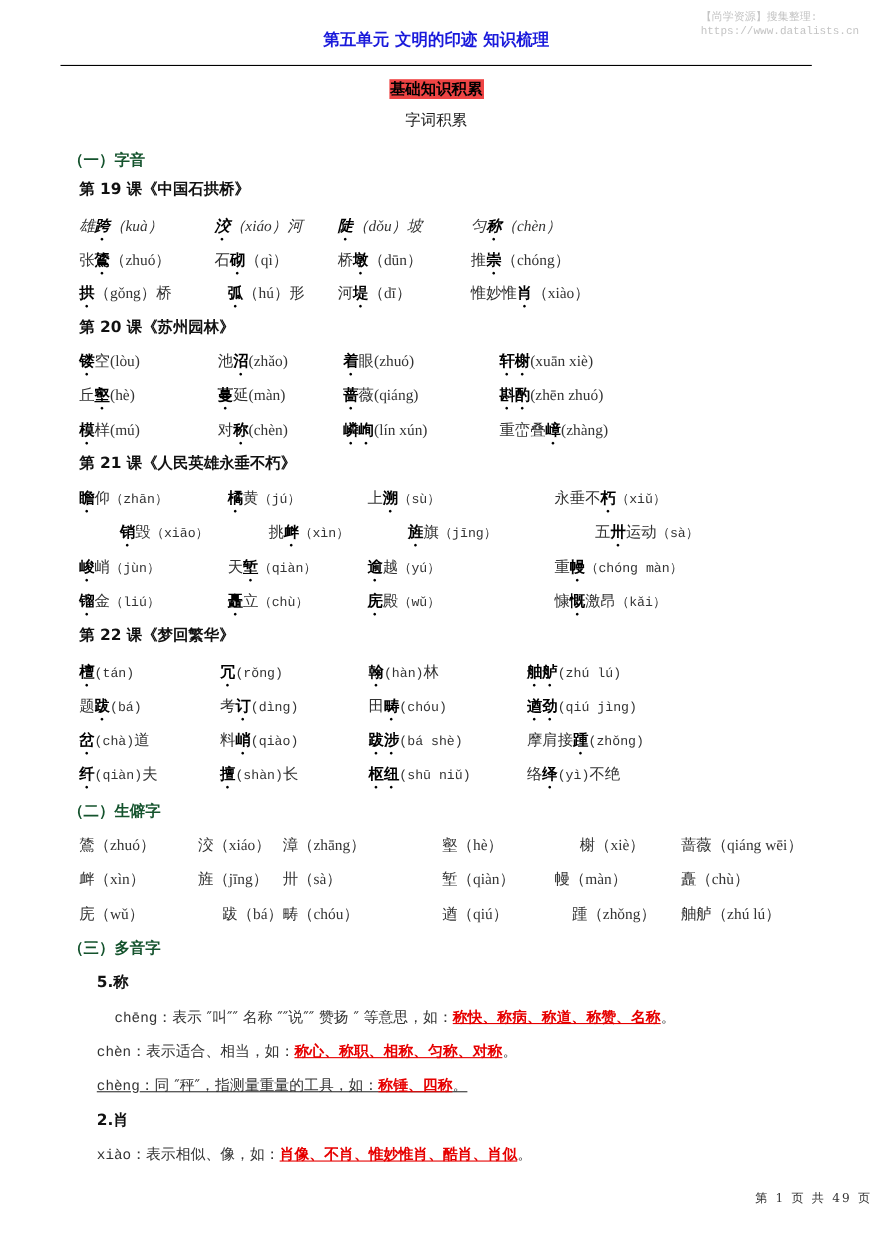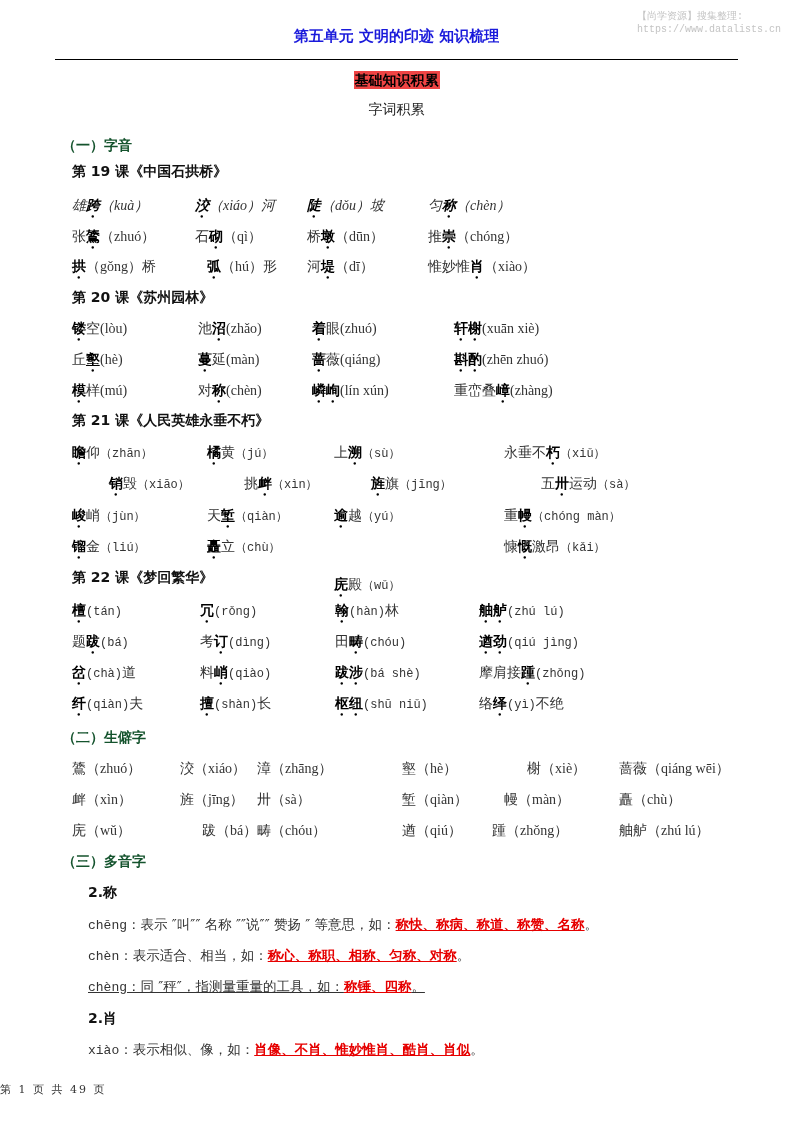--- a/index.html
+++ b/index.html
@@ -27,21 +27,21 @@
             text-emphasis: dot; text-emphasis-position: under; -webkit-text-emphasis: dot;
             -webkit-text-emphasis-position: under; }
   .py { font-family: "Liberation Serif", "DejaVu Serif", serif; }
   .mono .py { font-family: "Liberation Mono", "DejaVu Sans Mono", monospace; font-size: 12px; }
   .poly-head { position: absolute; left: 88px; font-family: "DejaVu Sans", sans-serif;
                font-weight: bold; font-size: 14px; color: #111; }
   .poly-line { position: absolute; left: 88px; font-size: 13.5px; color: #333; white-space: nowrap; }
   .poly-line .pyk { font-family: "Liberation Mono", monospace; font-size: 13px; }
   .red { color: #e60000; font-weight: bold; text-decoration: underline; text-decoration-color: #e60000;
          font-family: "DejaVu Sans", sans-serif; }
-  .footer { position: absolute; top: 1082px; left: 0; width: 793px; text-align: left;
+  .footer { position: absolute; top: 1082px; left: 0; width: 793px; text-align: right;
             font-size: 11px; color: #333; letter-spacing: 2px; }
 </style>
 </head>
 <body>
 
 <div class="watermark">
   <div>【尚学资源】搜集整理:</div>
   <div>https://www.datalists.cn</div>
 </div>
 
@@ -106,21 +106,21 @@
     </div>
     <div class="row mono" style="top: 507px;">
       <span class="cell" style="left: 0px;"><b>峻</b><span>峭</span><span class="py">（jùn）</span></span>
       <span class="cell" style="left: 135px;"><span>天</span><b>堑</b><span class="py">（qiàn）</span></span>
       <span class="cell" style="left: 262px;"><b>逾</b><span>越</span><span class="py">（yú）</span></span>
       <span class="cell" style="left: 432px;"><span>重</span><b>幔</b><span class="py">（chóng màn）</span></span>
     </div>
     <div class="row mono" style="top: 538px;">
       <span class="cell" style="left: 0px;"><b>镏</b><span>金</span><span class="py">（liú）</span></span>
       <span class="cell" style="left: 135px;"><b>矗</b><span>立</span><span class="py">（chù）</span></span>
-      <span class="cell" style="left: 262px; margin-top: 38px;"><b>庑</b><span>殿</span><span class="py">（wǔ）</span></span>
+      <span class="cell" style="left: 262px;"><b>庑</b><span>殿</span><span class="py">（wǔ）</span></span>
       <span class="cell" style="left: 432px;"><span>慷</span><b>慨</b><span>激昂</span><span class="py">（kǎi）</span></span>
     </div>
     <div class="lesson-head" style="top: 569px;">第 22 课《梦回繁华》</div>
     <div class="row mono" style="top: 602px;">
       <span class="cell" style="left: 0px;"><b>檀</b><span class="py">(tán)</span></span>
       <span class="cell" style="left: 128px;"><b>冗</b><span class="py">(rǒng)</span></span>
       <span class="cell" style="left: 263px;"><b>翰</b><span class="py">(hàn)</span><span>林</span></span>
       <span class="cell" style="left: 407px;"><b>舳舻</b><span class="py">(zhú lú)</span></span>
     </div>
     <div class="row mono" style="top: 633px;">
@@ -159,28 +159,28 @@
       <span class="cell py" style="left: 185px;">卅（sà）</span>
       <span class="cell py" style="left: 330px;">堑（qiàn）</span>
       <span class="cell py" style="left: 432px;">幔（màn）</span>
       <span class="cell py" style="left: 547px;">矗（chù）</span>
     </div>
     <div class="row" style="top: 822px;">
       <span class="cell py" style="left: 0px;">庑（wǔ）</span>
       <span class="cell py" style="left: 108px; margin-left: 22px;">跋（bá）</span>
       <span class="cell py" style="left: 185px;">畴（chóu）</span>
       <span class="cell py" style="left: 330px;">遒（qiú）</span>
-      <span class="cell py" style="left: 420px;">踵（zhǒng）</span>
+      <span class="cell py" style="left: 448px;">踵（zhǒng）</span>
       <span class="cell py" style="left: 547px;">舳舻（zhú lú）</span>
     </div>
   </div>
 
 <div class="section-head" style="top:853px">（三）多音字</div>
 <div id="poly">
-    <div class="poly-head" style="top: 884px;">2.称</div>
-    <div class="poly-line" style="top: 916px;"><span class="pyk">chēng</span><span>：表示 ″叫″″ 名称 ″″说″″ 赞扬 ″ 等意思，如：</span><span class="red">称快、称病、称道、称赞、名称</span><span>。</span></div>
+    <div class="poly-head" style="top: 884px;">5.称</div>
+    <div class="poly-line" style="top: 916px; margin-left: 16px;"><span class="pyk">chēng</span><span>：表示 ″叫″″ 名称 ″″说″″ 赞扬 ″ 等意思，如：</span><span class="red">称快、称病、称道、称赞、名称</span><span>。</span></div>
     <div class="poly-line" style="top: 947px;"><span class="pyk">chèn</span><span>：表示适合、相当，如：</span><span class="red">称心、称职、相称、匀称、对称</span><span>。</span></div>
     <div class="poly-line" style="top: 978px; text-decoration: underline;"><span class="pyk">chèng</span><span>：同 ″秤″，指测量重量的工具，如：</span><span class="red">称锤、四称</span><span>。</span></div>
     <div class="poly-head" style="top: 1010px;">2.肖</div>
     <div class="poly-line" style="top: 1041px;"><span class="pyk">xiào</span><span>：表示相似、像，如：</span><span class="red">肖像、不肖、惟妙惟肖、酷肖、肖似</span><span>。</span></div>
   </div>
 
 <div class="footer">第 1 页 共 49 页</div>
 
 </body></html>

